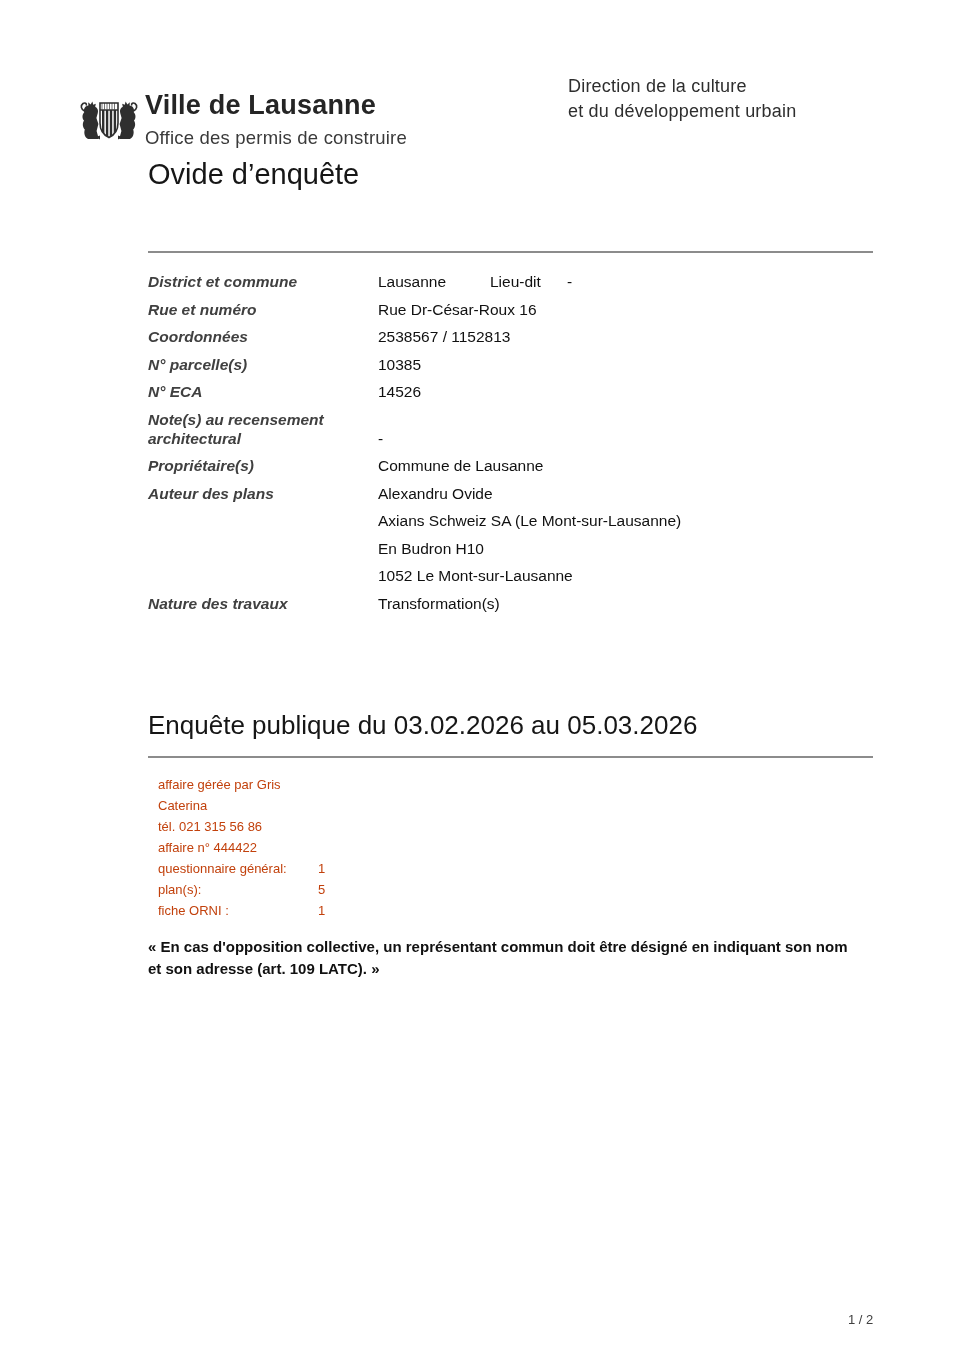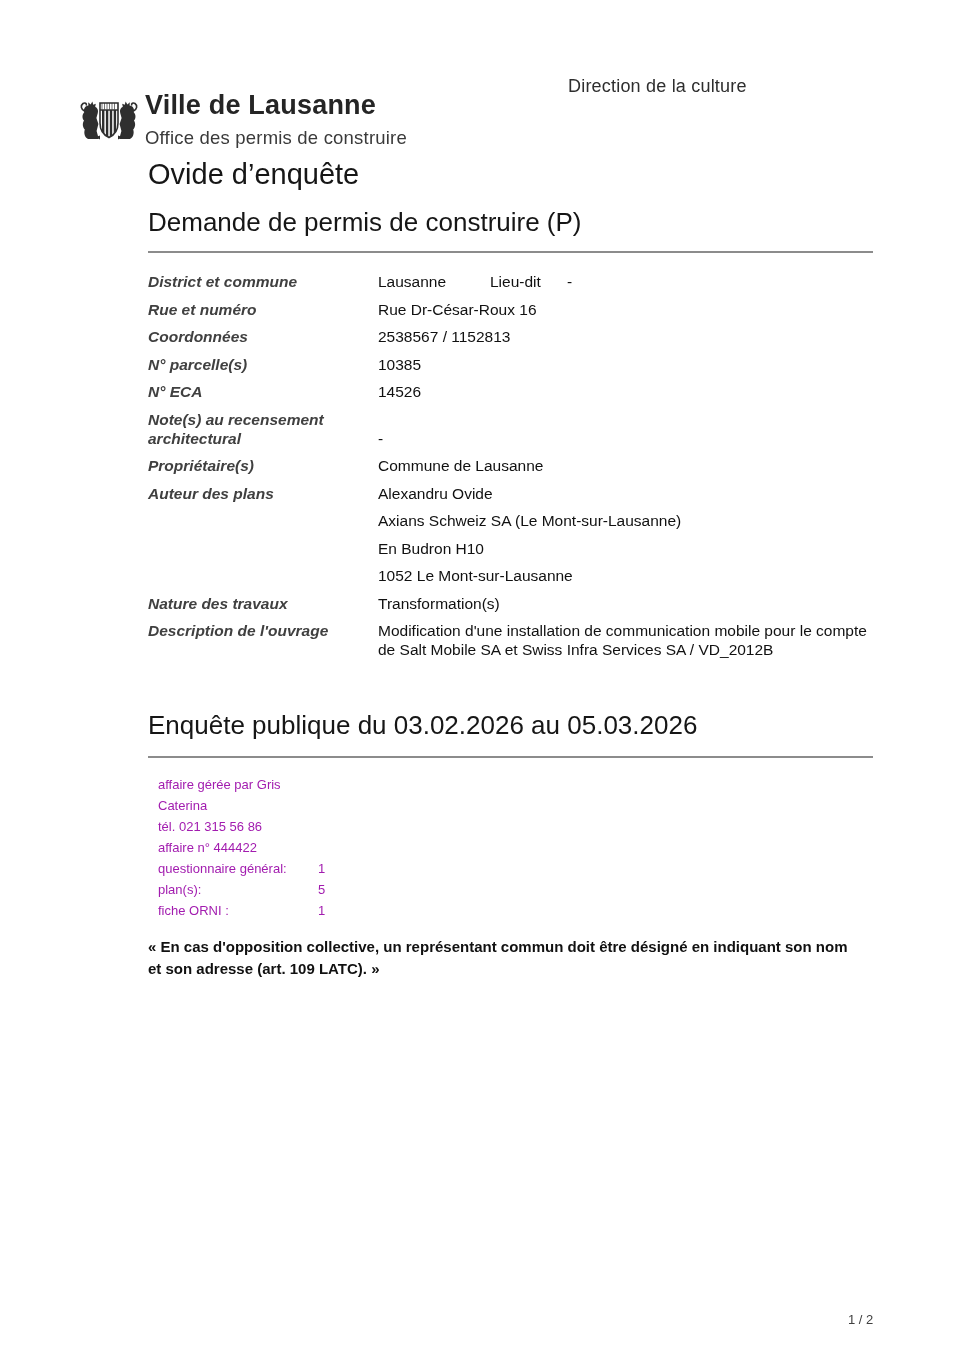--- a/index.html
+++ b/index.html
@@ -36,21 +36,21 @@
   .info-label { font-style:italic; color:#404040; padding-right:10px;font-weight:bold; }
   .info-value { color:#111; }
   .align-end { align-self:end; }
   .v-first { display:inline-block; width:112px; }
   .v-lieudit { display:inline-block; width:77px; }
 
   
   .section2 { position:absolute; left:148px; top:710px; width:725px; }
   .section-heading { font-size:26px; color:#161616; line-height:30px; }
   .rule2 { margin-top:16px; }
-  .details { margin:16px 0 0 10px; font-size:13px; color:#a21caf; }
+  .details { margin:16px 0 0 10px; font-size:13px; color:#c2410c; }
   .detail-row { display:grid; grid-template-columns:160px auto; line-height:21px; }
   .note { margin-top:15px; font-weight:bold; font-size:15px; line-height:21.5px; width:705px; color:#111; }
 
   
   .page-number { position:absolute; left:848px; top:1312px; font-size:13px; color:#404040; }
 </style>
 </head>
 <body>
 
 <div class="page">
@@ -96,24 +96,24 @@
       </svg>
     </span>
     <div class="brand-text">
       <div class="org">Ville de Lausanne</div>
       <div class="office">Office des permis de construire</div>
     </div>
   </div>
 
   <div class="direction">
     <div>Direction de la culture</div>
+    <div>et du développement urbain</div>
   </div>
 
   <div class="doc-title">Ovide d’enquête</div>
-  <div class="doc-subtitle">Demande de permis de construire (P)</div>
   <hr class="rule rule1">
 
   <div class="info">
 
     <div class="info-row">
       <span class="info-label">District et commune</span>
       <span class="info-value">
         <span class="v-first">Lausanne</span><span class="v-lieudit">Lieu-dit</span><span>-</span>
       </span>
     </div>
@@ -166,24 +166,20 @@
     <div class="info-row">
       <span class="info-label"></span>
       <span class="info-value">1052 Le Mont-sur-Lausanne</span>
     </div>
 
     <div class="info-row">
       <span class="info-label">Nature des travaux</span>
       <span class="info-value">Transformation(s)</span>
     </div>
 
-    <div class="info-row">
-      <span class="info-label">Description de l'ouvrage</span>
-      <span class="info-value">Modification d'une installation de communication mobile pour le compte de Salt Mobile SA et Swiss Infra Services SA / VD_2012B</span>
-    </div>
 
   </div>
 
   <div class="section2">
     <div class="section-heading">Enquête publique du 03.02.2026 au 05.03.2026</div>
     <hr class="rule rule2">
 
     <div class="details">
       <div class="detail-row">
         <span>affaire gérée par Gris Caterina</span>

